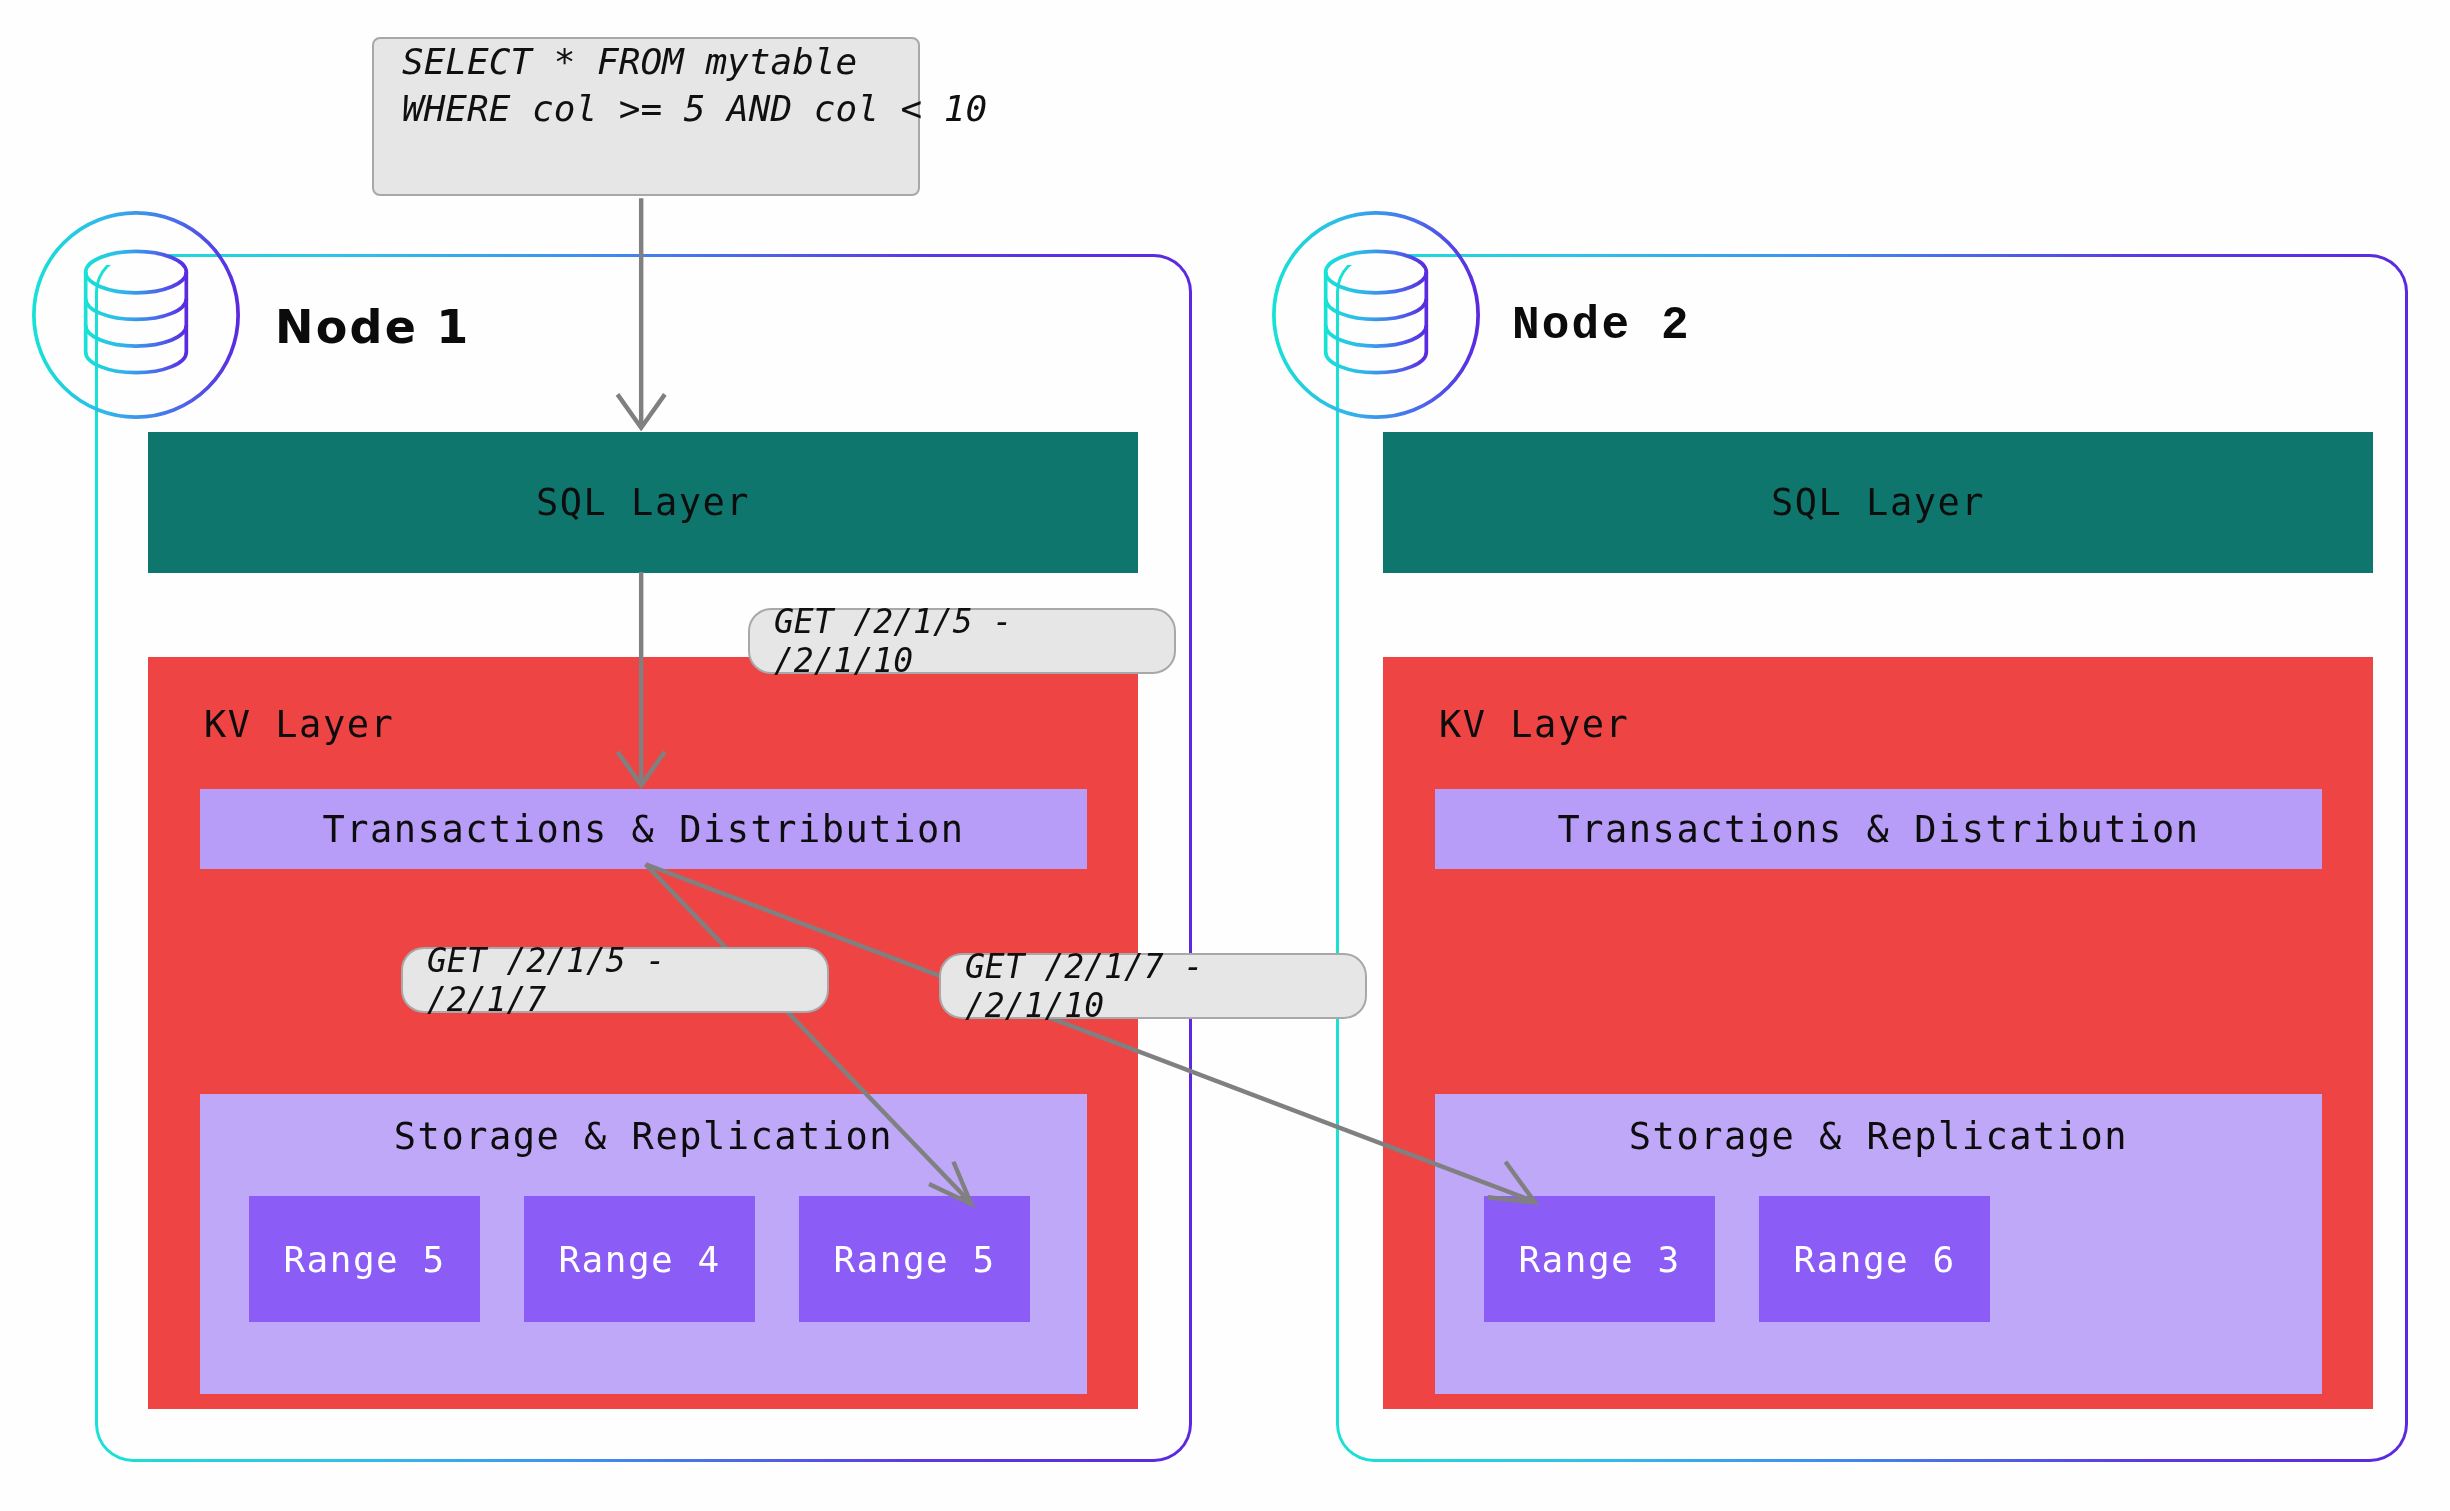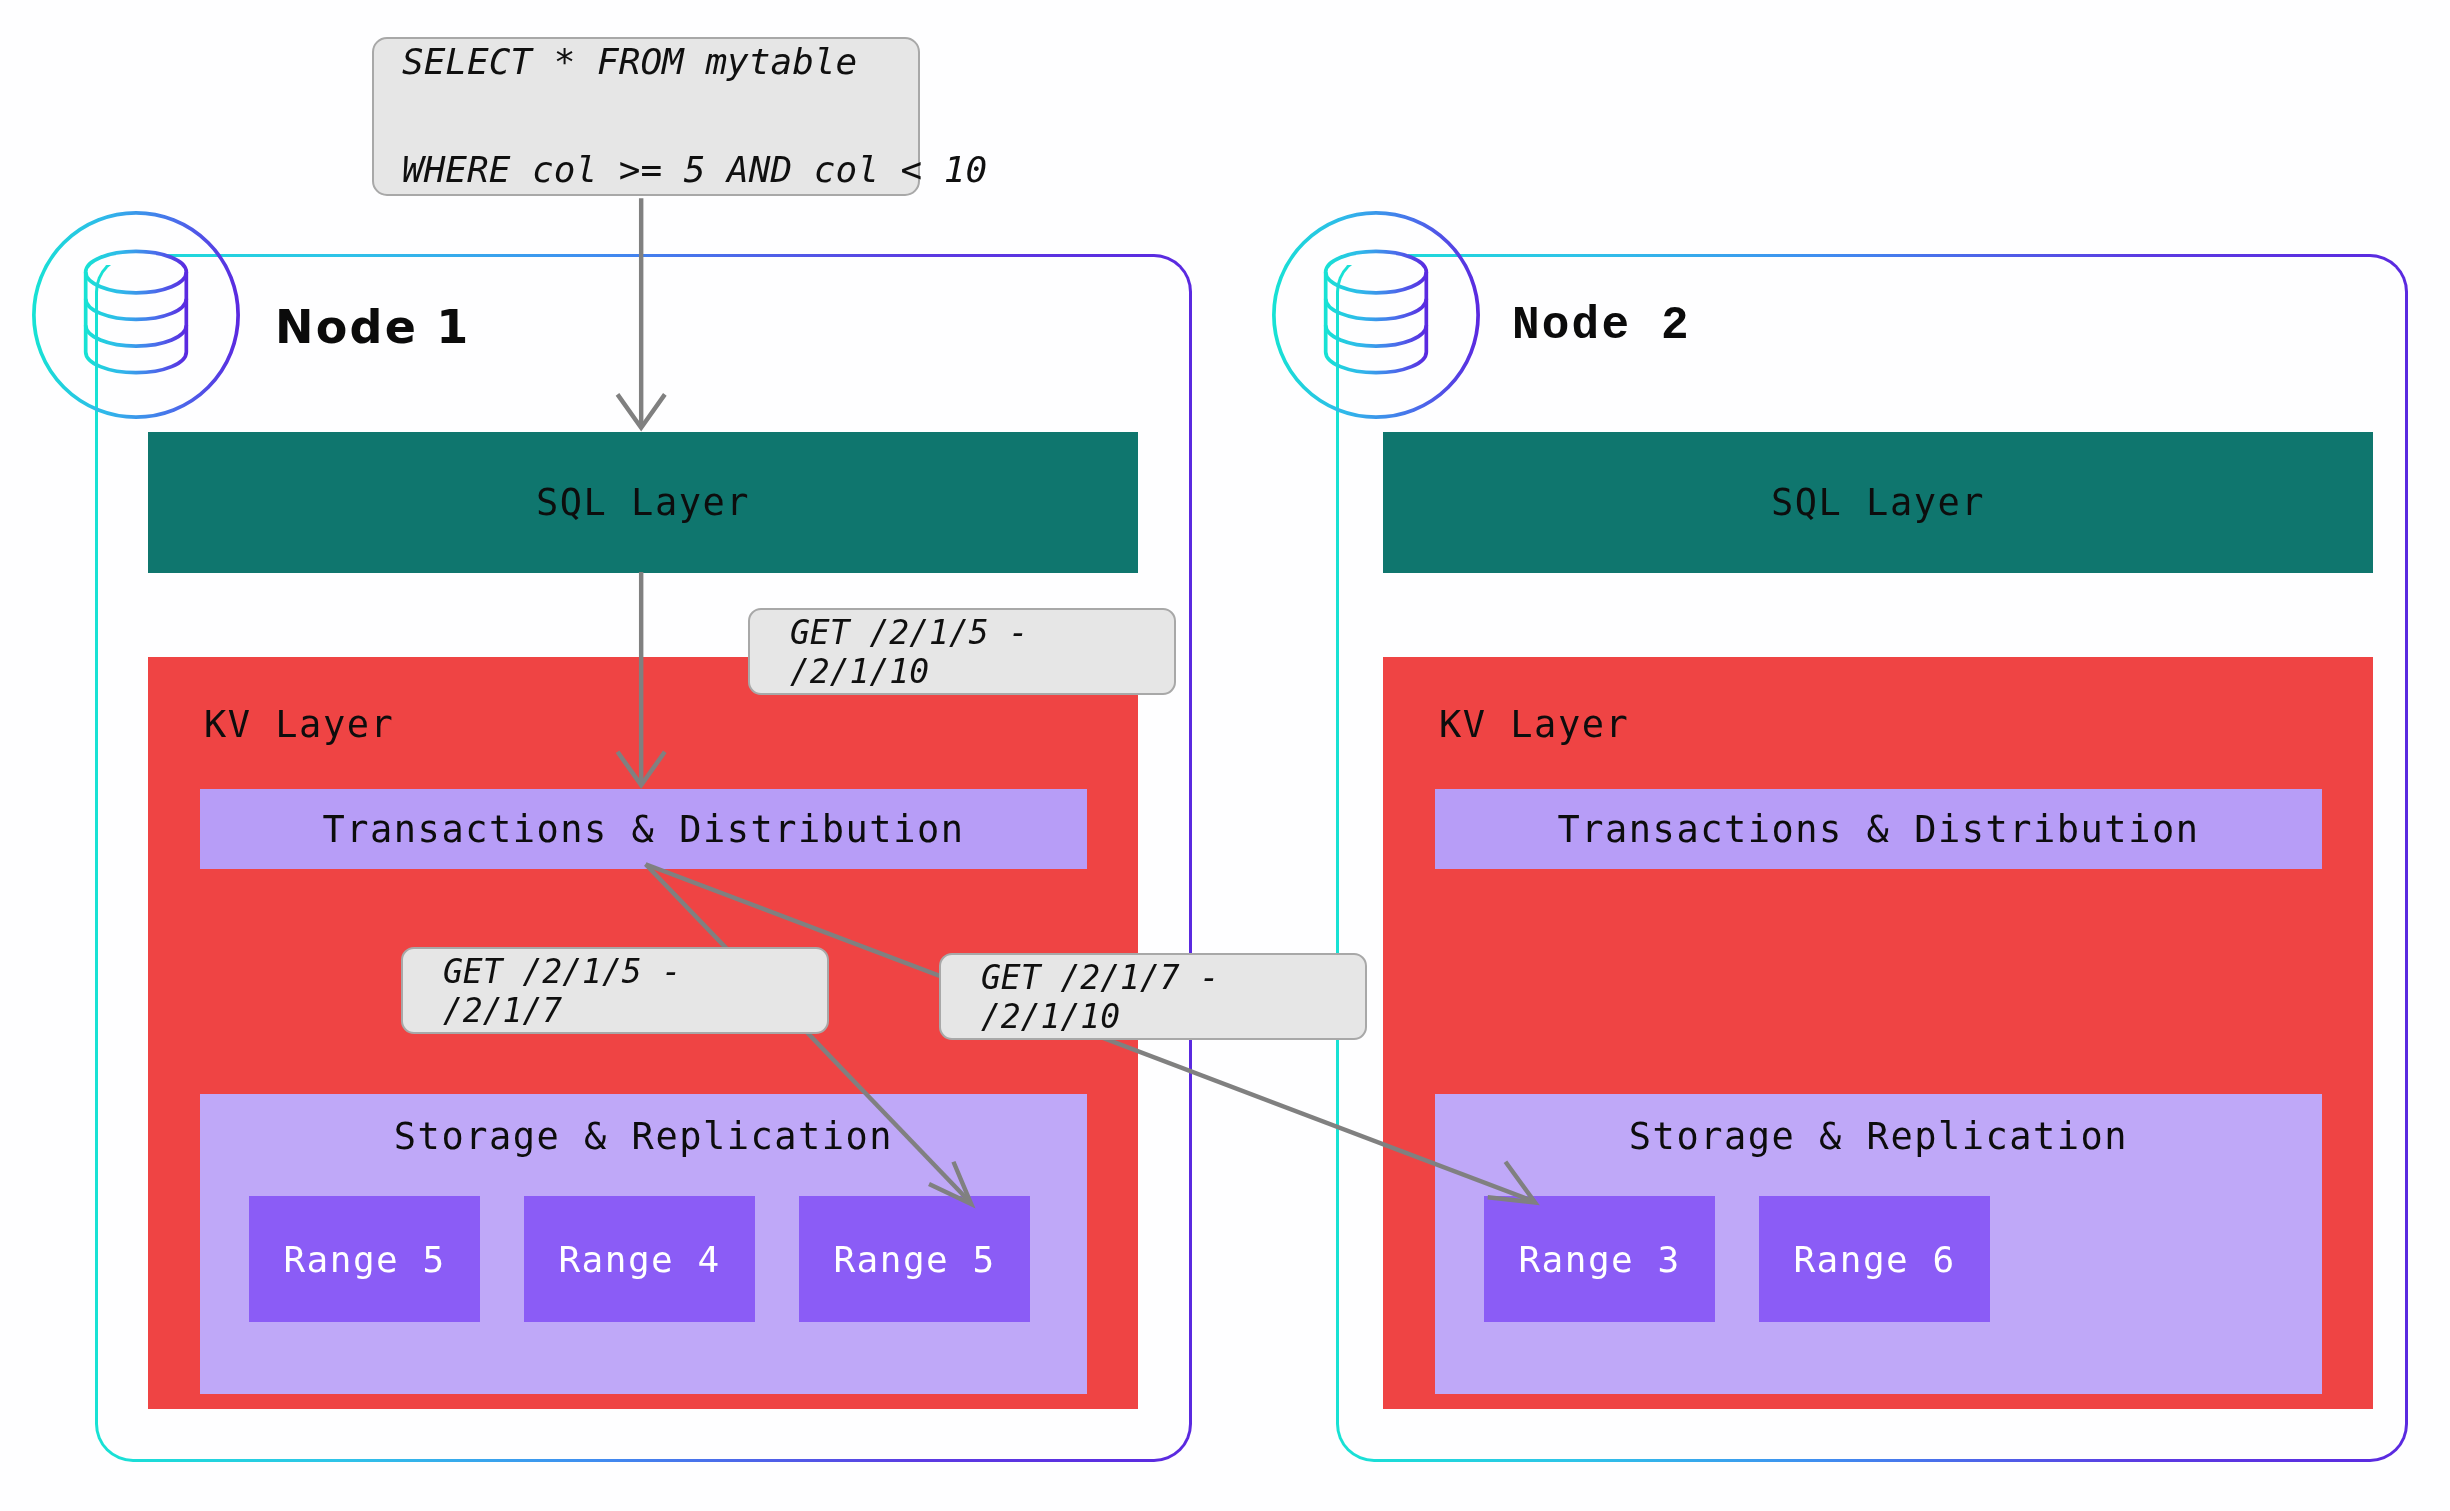--- a/index.html
+++ b/index.html
@@ -22,45 +22,45 @@
     height: 1511px;
     pointer-events: none;
     z-index: 5;
   }
   
   .callout {
     position: absolute;
     box-sizing: border-box;
     background: #e6e6e6;
     border: 2.2px solid #a8a8a8;
-    border-radius: 15px;
+    border-radius: 8px;
     font-family: "DejaVu Sans Mono", monospace;
     font-style: italic;
     color: #101010;
     display: flex;
     flex-direction: column;
-    justify-content: space-between;
+    justify-content: flex-start;
     z-index: 12;
   }
   #query-callout {
     left: 372px;
     top: 37px;
     width: 548px;
     height: 159px;
     padding: 0 28px;
     font-size: 36px;
     line-height: 1.30;
   }
   #query-callout .qline { white-space: pre; }
 
   .get-callout {
-    height: 87px;
-    padding: 0 40px;
+    height: 66px;
+    padding: 0 24px;
     font-size: 33px;
-    border-radius: 13px;
+    border-radius: 23px;
     justify-content: center;
   }
   #get-callout-main  { left: 748px; top: 608px;  width: 428px; }
   #get-callout-left  { left: 354px;  top: 947px; width: 428px; margin-left: 47px; }
   #get-callout-right { left: 939px; top: 953px; width: 428px; }
 
   
   .node-frame {
     position: absolute;
     box-sizing: border-box;

